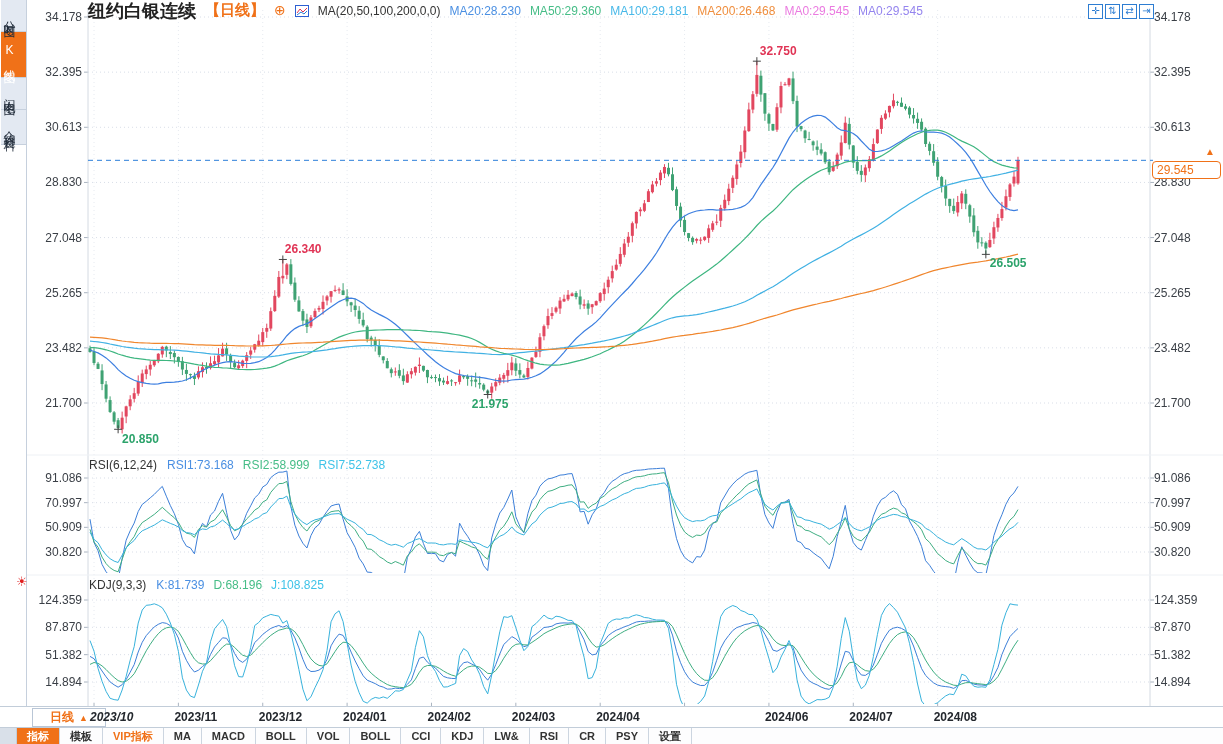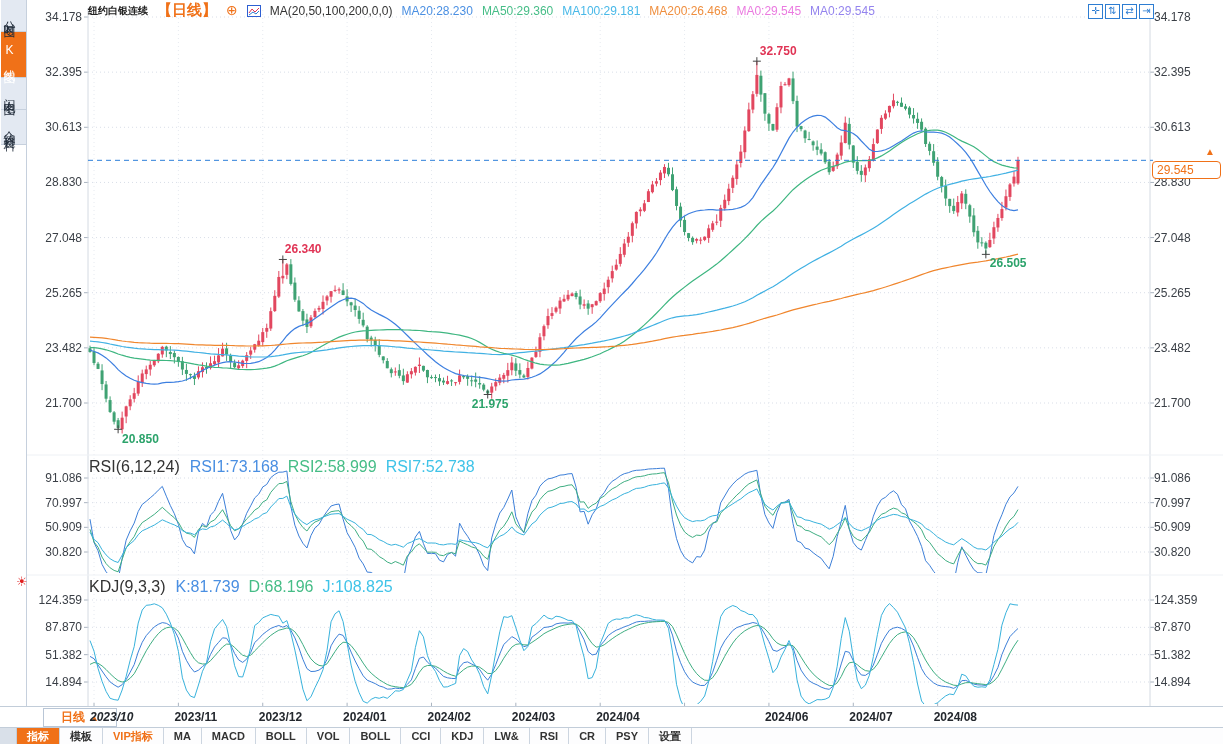--- a/index.html
+++ b/index.html
@@ -7,46 +7,46 @@
        font-family:"Liberation Sans","DejaVu Sans",sans-serif;-webkit-font-smoothing:antialiased}
   #chart-svg{position:absolute;left:0;top:0}
   
   .sidebar{position:absolute;left:0;top:0;width:26px;height:706px;background:#fff;border-right:1px solid #c6d0dd;z-index:6}
   .stab{writing-mode:vertical-lr;text-orientation:upright;width:25px;box-sizing:border-box;
         padding:11px 0;text-align:center;font-size:12px;letter-spacing:3px;color:#1f2a38;
         background:#e3e9f2;border-bottom:1px solid #c6d0dd;cursor:pointer;margin:0 auto}
   .stab.active{background:#f07118;color:#fff}
   
   .main-header{position:absolute;left:88px;top:2px;height:17px;display:flex;align-items:center;gap:9px;font-size:12px;white-space:nowrap;z-index:5}
-  .title{font-weight:bold;color:#222;font-size:10px}
+  .title{font-weight:bold;color:#222;font-size:18px}
   .period{color:#f07118;font-weight:bold;font-size:15px}
   .oplus{color:#f07118;font-size:14px;line-height:13px;cursor:pointer}
   .maf{color:#333}
   .maval{margin-right:9px}
-  .panel-header{position:absolute;left:89px;display:flex;align-items:center;gap:10px;font-size:16px;white-space:nowrap;z-index:5}
+  .panel-header{position:absolute;left:89px;display:flex;align-items:center;gap:10px;font-size:12px;white-space:nowrap;z-index:5}
   .ph-name{color:#333}
   
   .ylab{position:absolute;font-size:12px;color:#3a3f46;z-index:4}
   .ylab.l{width:50px;text-align:right;left:32px}
   .ylab.r{left:1154px}
   .xlabel{position:absolute;top:3px;font-size:12px;font-weight:bold;color:#23272d}
   
   .tricons{position:absolute;left:1088px;top:4px;display:flex;gap:2px;z-index:6}
   .ticon{width:13px;height:13px;border:1px solid #2d7dd2;color:#2d7dd2;background:#fff;
          font-size:10px;line-height:12px;text-align:center;cursor:pointer}
   
   .cicon{width:14px;height:12px;display:inline-block;cursor:pointer}
   
   .ptag{position:absolute;left:1152px;top:161px;width:63px;height:16px;border:1.5px solid #f07118;border-radius:4px;
         background:#fff;color:#f07118;font-size:12px;line-height:16px;padding-left:4px;z-index:6}
   .parrow{position:absolute;left:1205px;top:146px;color:#f07118;font-size:10px;z-index:7}
   .sun{position:absolute;left:16px;top:574px;color:#e01f1f;font-size:13px;z-index:6;cursor:pointer}
   
   .xrow{position:absolute;left:0;top:706px;width:1223px;height:21px;background:#fff;border-top:1px solid #c2cdd9;z-index:6}
-  .period-box{position:absolute;left:43px;top:1px;width:72px;height:17px;border:1px solid #b9c6d6;background:#fff;
+  .period-box{position:absolute;left:32px;top:1px;width:72px;height:17px;border:1px solid #b9c6d6;background:#fff;
               color:#f07118;font-weight:bold;font-size:12px;display:flex;align-items:center;justify-content:center;gap:5px;cursor:pointer}
   .period-box .up{font-size:9px}
   
   .toolbar{position:absolute;left:0;top:727px;width:1223px;height:17px;border-top:1px solid #c2cdd9;background:#fdfdfe;
            display:flex;align-items:stretch;box-sizing:border-box;z-index:6}
   .corner{width:16px;background:#d9e0e9;border-right:1px solid #c2cdd9}
   .titem{font-size:11px;font-weight:bold;color:#333;padding:0 10px;border-right:1px solid #ccd5e0;
          display:flex;align-items:center;cursor:pointer;white-space:nowrap}
   .titem.active{background:#f07118;color:#fff}
   .titem.vip{color:#f07118}

